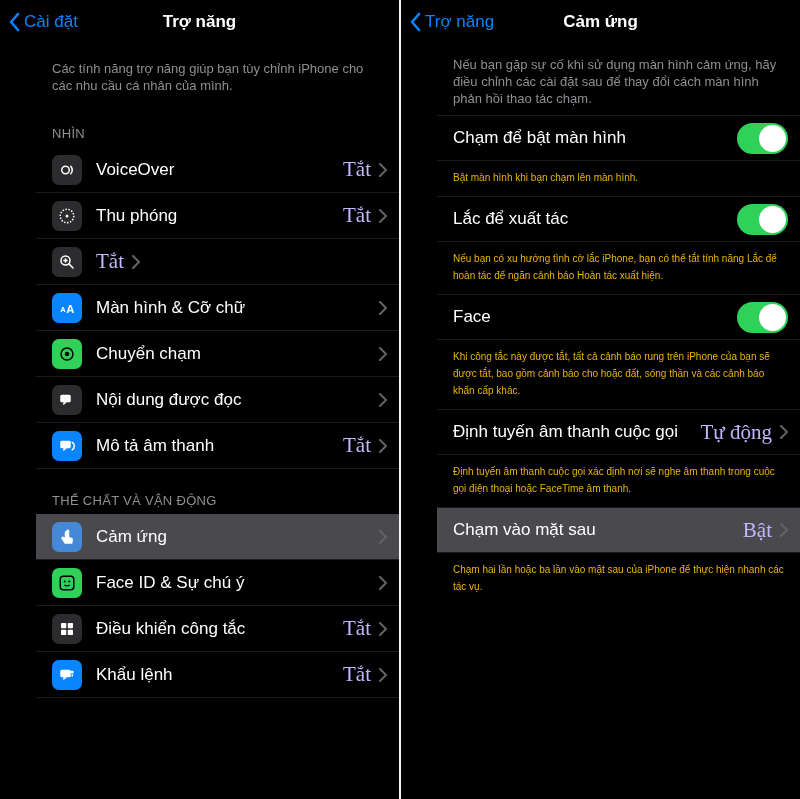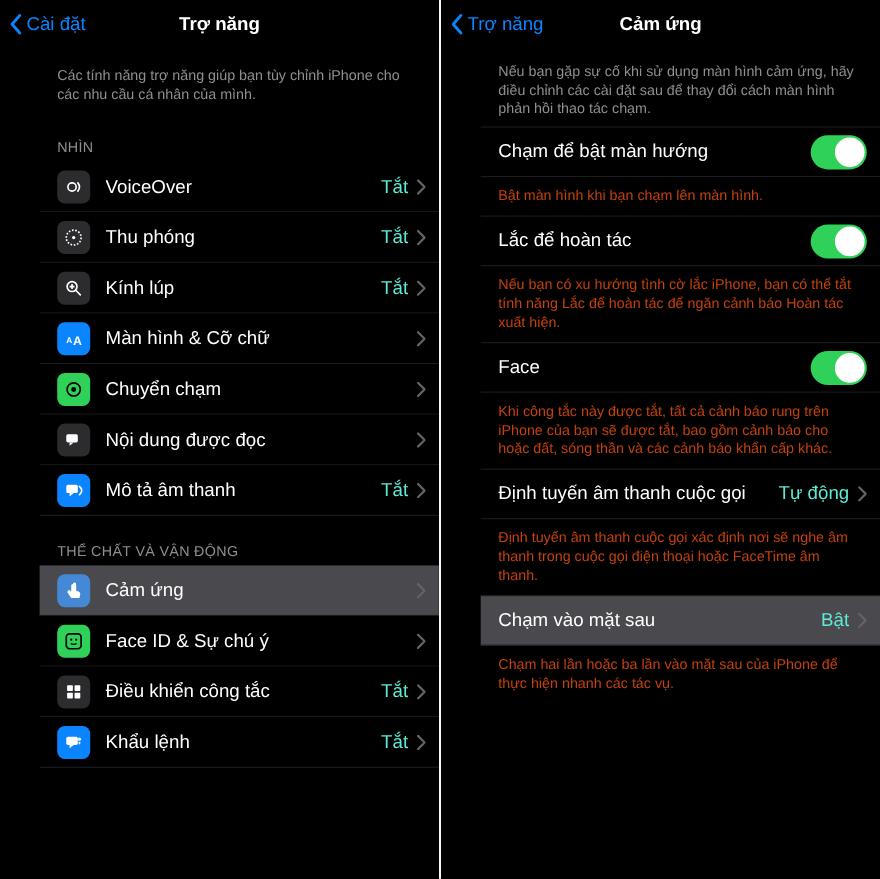--- a/index.html
+++ b/index.html
@@ -7,27 +7,27 @@
   .screens { display:flex; width:800px; height:626px; background:#000; }
   .screen { width:399px; height:799px; background:#000; position:relative; overflow:hidden; }
   .divider-v { width:2px; height:799px; background:#f7f7f7; }
   .navbar { height:44px; display:flex; align-items:center; justify-content:center; position:relative; background:#000; }
   .navbar-back { position:absolute; left:8px; top:0; bottom:0; display:flex; align-items:center; color:#0a84ff; font-size:17px; }
   .navbar-back svg { width:12px; height:20px; fill:#0a84ff; margin-right:4px; }
   .navbar-title { color:#fff; font-size:17px; font-weight:600; }
   .scroll { position:absolute; left:0; right:0; top:44px; bottom:0; overflow:hidden;padding-left:36px; }
   .section-desc { color:#8e8e93; font-size:13px; line-height:17px; padding:16px 16px 8px 16px; }
   .section-header { color:#8e8e93; font-size:13px; letter-spacing:0.3px; text-transform:uppercase; padding:24px 16px 6px 16px; }
-  .section-footer { color:#c2410c; font-size:13px; line-height:17px; padding:8px 16px 10px 16px; }
+  .section-footer { color:#eab308; font-size:10px; line-height:17px; padding:8px 16px 10px 16px; }
   .row { height:46px; display:flex; align-items:center; padding:0 12px 0 16px; background:#000; border-bottom:1px solid #1c1c1e; position:relative; }
   .row.highlighted { background:#4a4a4e; }
   .row-icon { width:30px; height:30px; border-radius:7px; margin-right:14px; display:flex; align-items:center; justify-content:center; flex-shrink:0; }
   .row-icon svg { width:18px; height:18px; fill:#fff; }
   .row-label { flex:1; color:#fff; font-size:17px; white-space:nowrap; overflow:hidden; text-overflow:ellipsis; }
-  .row-value { color:#5eead4; font-size:17px; margin-right:8px; }
+  .row-value { color:#c4b5fd; font-size:21px; margin-right:8px;font-family:Liberation Serif, serif; }
   .chevron { width:8px; height:14px; flex-shrink:0; }
   .chevron svg { width:8px; height:14px; fill:#636366; display:block; }
   .toggle { width:51px; height:31px; border-radius:16px; position:relative; flex-shrink:0; }
   .toggle.on { background:#30d158; }
   .toggle::after { content:""; position:absolute; width:27px; height:27px; border-radius:50%; background:#fff; top:2px; }
   .toggle.on::after { right:2px; }
   .group { background:#000; }
   .ic-dark { background:#2c2c2e; }
   .ic-blue { background:#0a84ff; }
   .ic-green{ background:#30d158; }
@@ -145,21 +145,20 @@
                 <use href="#chevron-right"></use>
               </svg>
             </span>
           </div>
           <div class="row">
             <div class="row-icon ic-dark">
               <svg>
                 <use href="#ic-magnifier"></use>
               </svg>
             </div>
-            <div class="row-label">Kính lúp</div>
             <div class="row-value">Tắt</div>
             <span class="chevron">
               <svg>
                 <use href="#chevron-right"></use>
               </svg>
             </span>
           </div>
           <div class="row">
             <div class="row-icon ic-blue">
               <svg>
@@ -283,27 +282,27 @@
             <use href="#chevron-left"></use>
           </svg>
         <span>Trợ năng</span>
       </div>
       <div class="navbar-title">Cảm ứng</div>
     </div>
     <div class="scroll">
       <div class="section-desc pad-top-sm">Nếu bạn gặp sự cố khi sử dụng màn hình cảm ứng, hãy điều chỉnh các cài đặt sau để thay đổi cách màn hình phản hồi thao tác chạm.</div>
 
       <div class="row" style="border-top:1px solid #1c1c1e">
-        <div class="row-label">Chạm để bật màn hướng</div>
+        <div class="row-label">Chạm để bật màn hình</div>
         <div class="toggle on"></div>
       </div>
       <div class="section-footer">Bật màn hình khi bạn chạm lên màn hình.</div>
 
       <div class="row" style="border-top:1px solid #1c1c1e">
-        <div class="row-label">Lắc để hoàn tác</div>
+        <div class="row-label">Lắc để xuất tác</div>
         <div class="toggle on"></div>
       </div>
       <div class="section-footer">Nếu bạn có xu hướng tình cờ lắc iPhone, bạn có thể tắt tính năng Lắc để hoàn tác để ngăn cảnh báo Hoàn tác xuất hiện.</div>
 
       <div class="row" style="border-top:1px solid #1c1c1e">
         <div class="row-label">Face</div>
         <div class="toggle on"></div>
       </div>
       <div class="section-footer">Khi công tắc này được tắt, tất cả cảnh báo rung trên iPhone của bạn sẽ được tắt, bao gồm cảnh báo cho hoặc đất, sóng thần và các cảnh báo khẩn cấp khác.</div>
 

